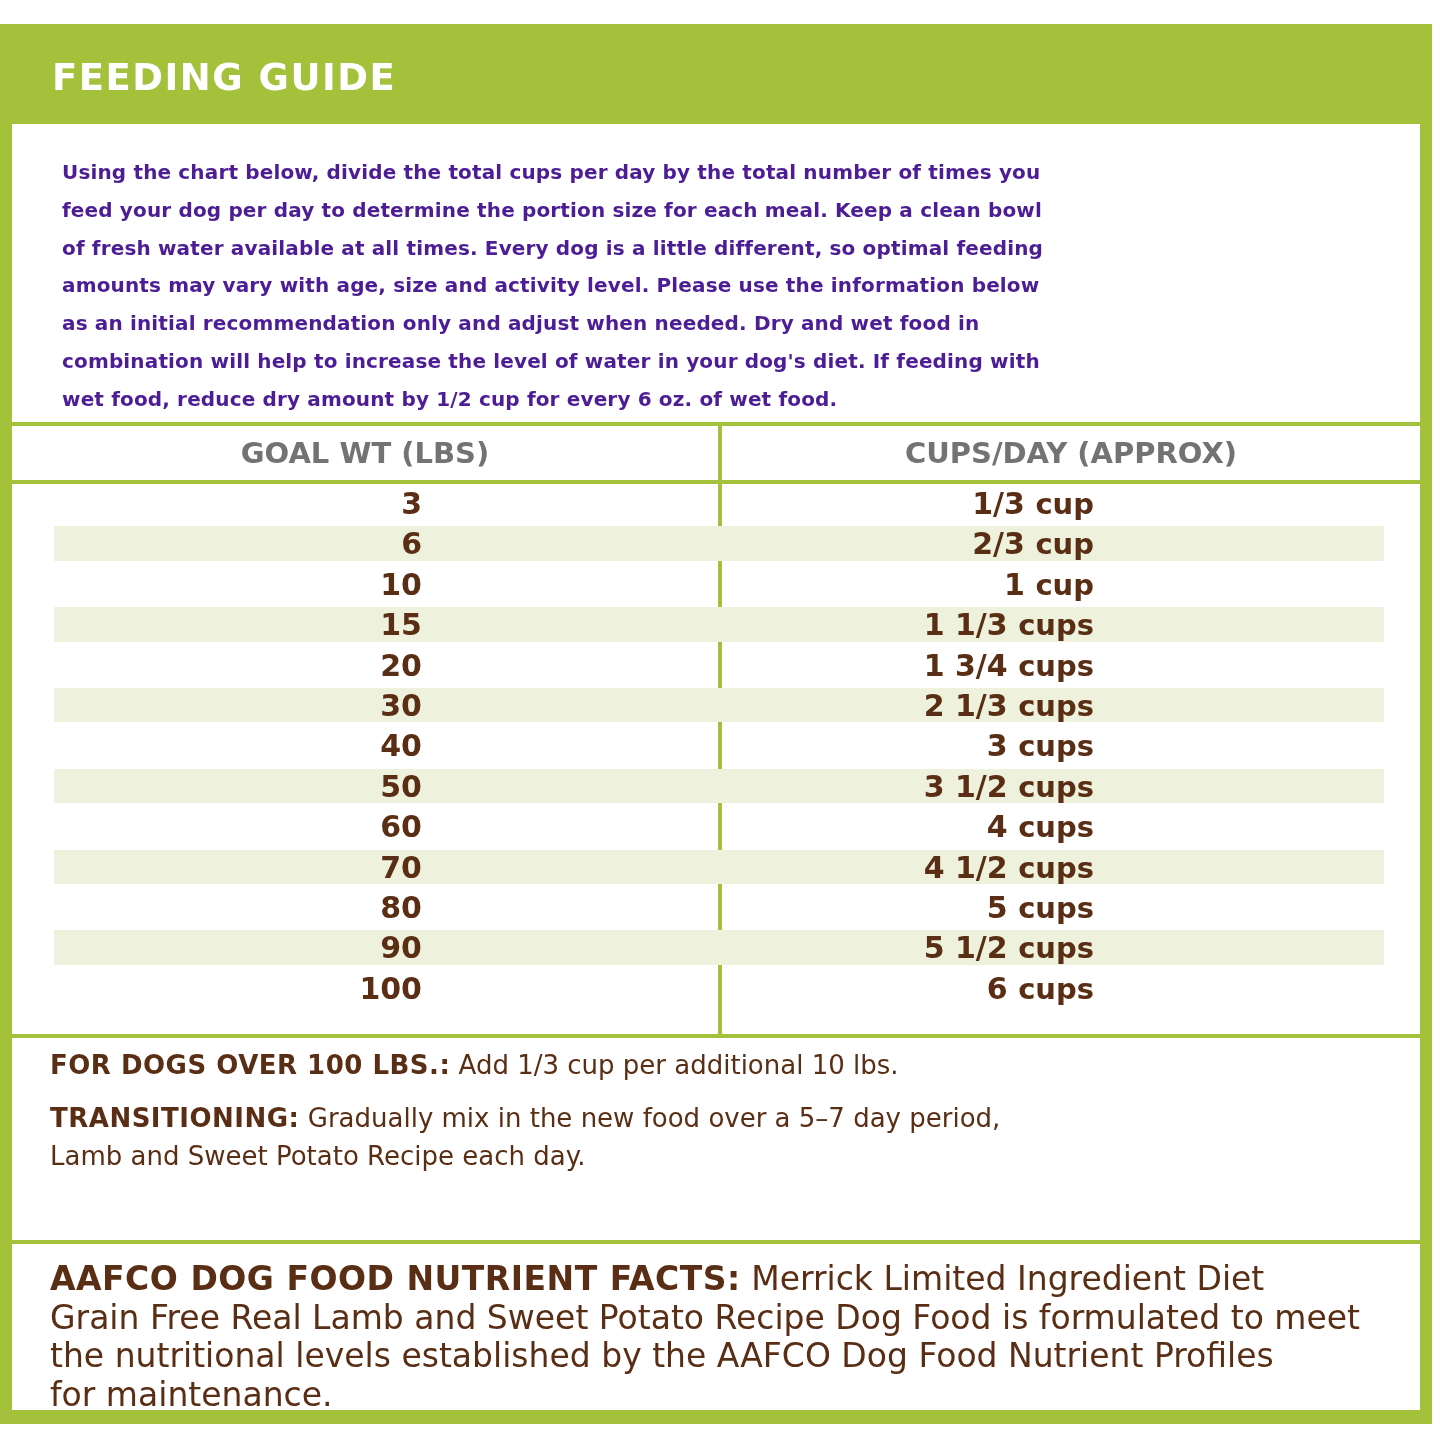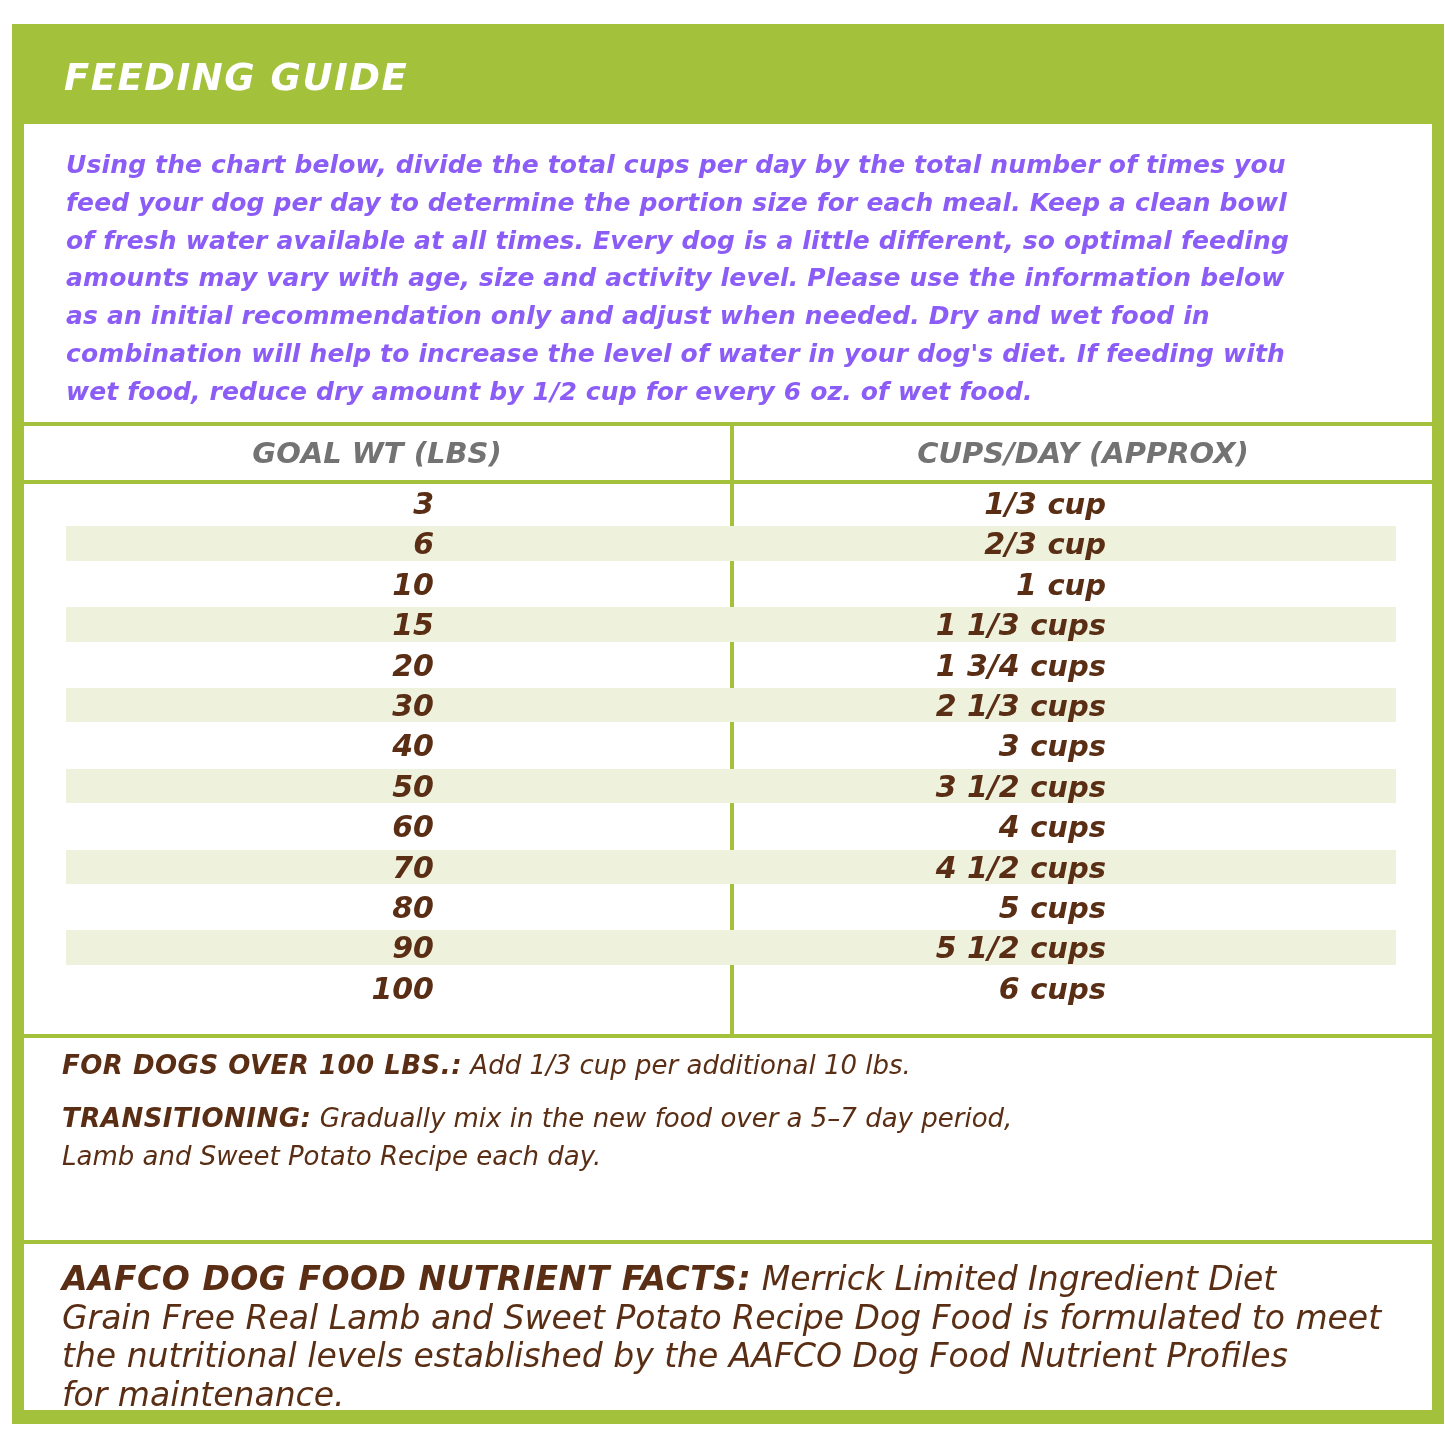--- a/index.html
+++ b/index.html
@@ -1,27 +1,27 @@
 <!DOCTYPE html>
 <html><head>
 <meta charset="utf-8">
 <style>
   html, body { margin: 0; padding: 0; background: #ffffff; }
   body { width: 1445px; height: 1445px; position: relative; overflow: hidden;
          font-family: "DejaVu Sans", "Liberation Sans", sans-serif; color: #5a2e14; }
 
-  .frame { position: absolute; left: 12px; top: 24px; width: 1432px; height: 1400px; background: #a4c13c; font-style: italic; }
+  .frame { position: absolute; left: 0; top: 24px; width: 1432px; height: 1400px; background: #a4c13c; }
   .header { position: absolute; left: 0; top: 0; width: 100%; height: 100px; }
   .header h1 { position: absolute; left: 52px; top: 32px; margin: 0; font-size: 37px; font-weight: bold;
                color: #ffffff; letter-spacing: 1.5px; }
 
   .panel { position: absolute; left: 12px; top: 100px; width: 1408px; height: 1286px; background: #ffffff; }
 
-  .intro { position: absolute; left: 38px; top: 18px; width: 1360px; margin: 4px;
-           font-size: 25px; font-weight: bold; line-height: 37.8px; color: #8b5cf6; letter-spacing: 0.15px; }
+  .intro { position: absolute; left: 38px; top: 18px; width: 1360px; margin: 12px;
+           font-size: 20px; font-weight: bold; line-height: 37.8px; color: #4c1d95; letter-spacing: 0.15px; }
   .intro span { display: block; white-space: nowrap; }
 
   .hline { position: absolute; height: 4px; background: #a4c13c; }
   .vline { position: absolute; width: 4px; background: #a4c13c; }
 
   .thead { position: absolute; top: 303px; height: 52px; font-size: 29px; font-weight: bold; color: #737373;
            display: flex; align-items: center; justify-content: center; }
 
   .rows { position: absolute; left: 42px; top: 358px; width: 1330px; }
   .row { position: relative; height: 40.4px; }

